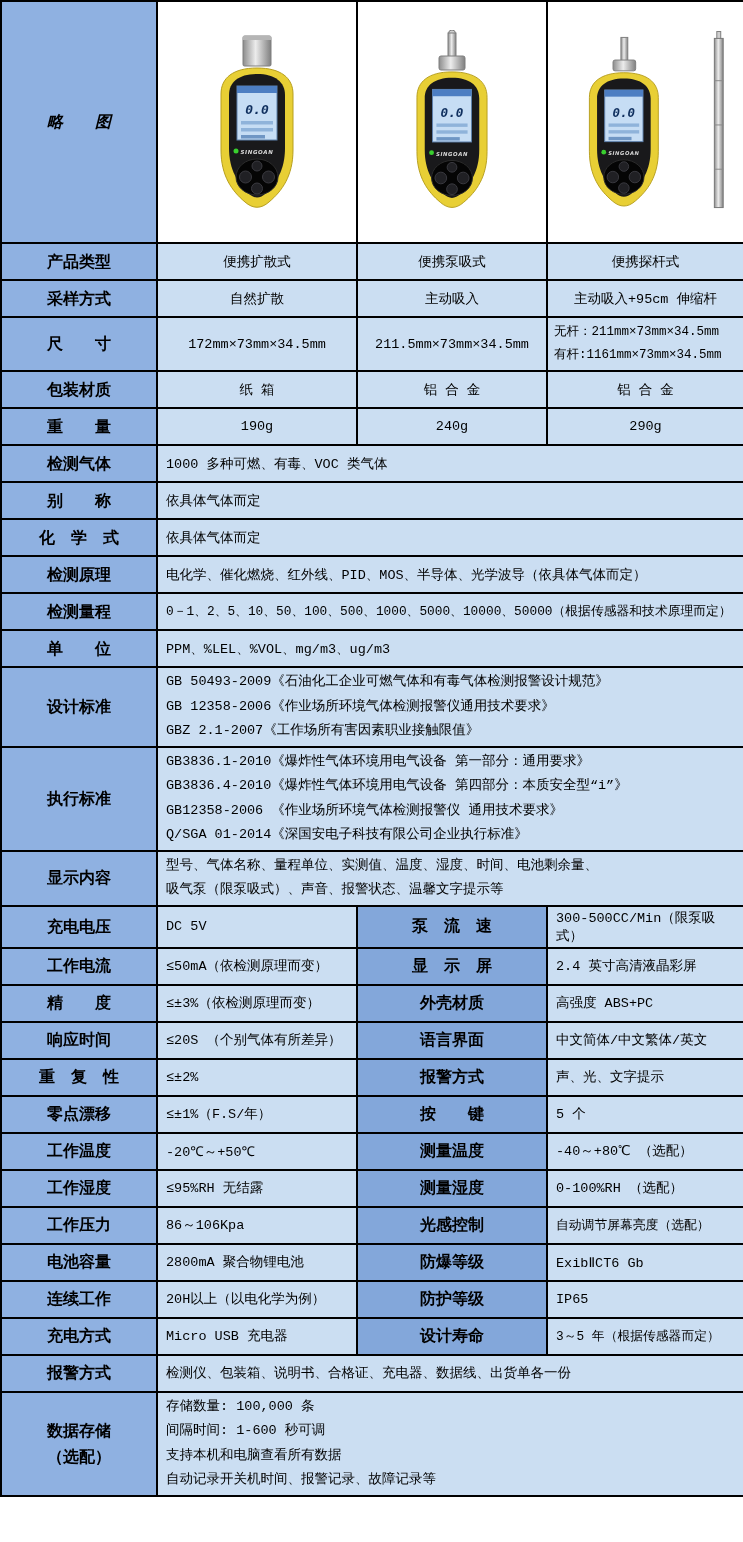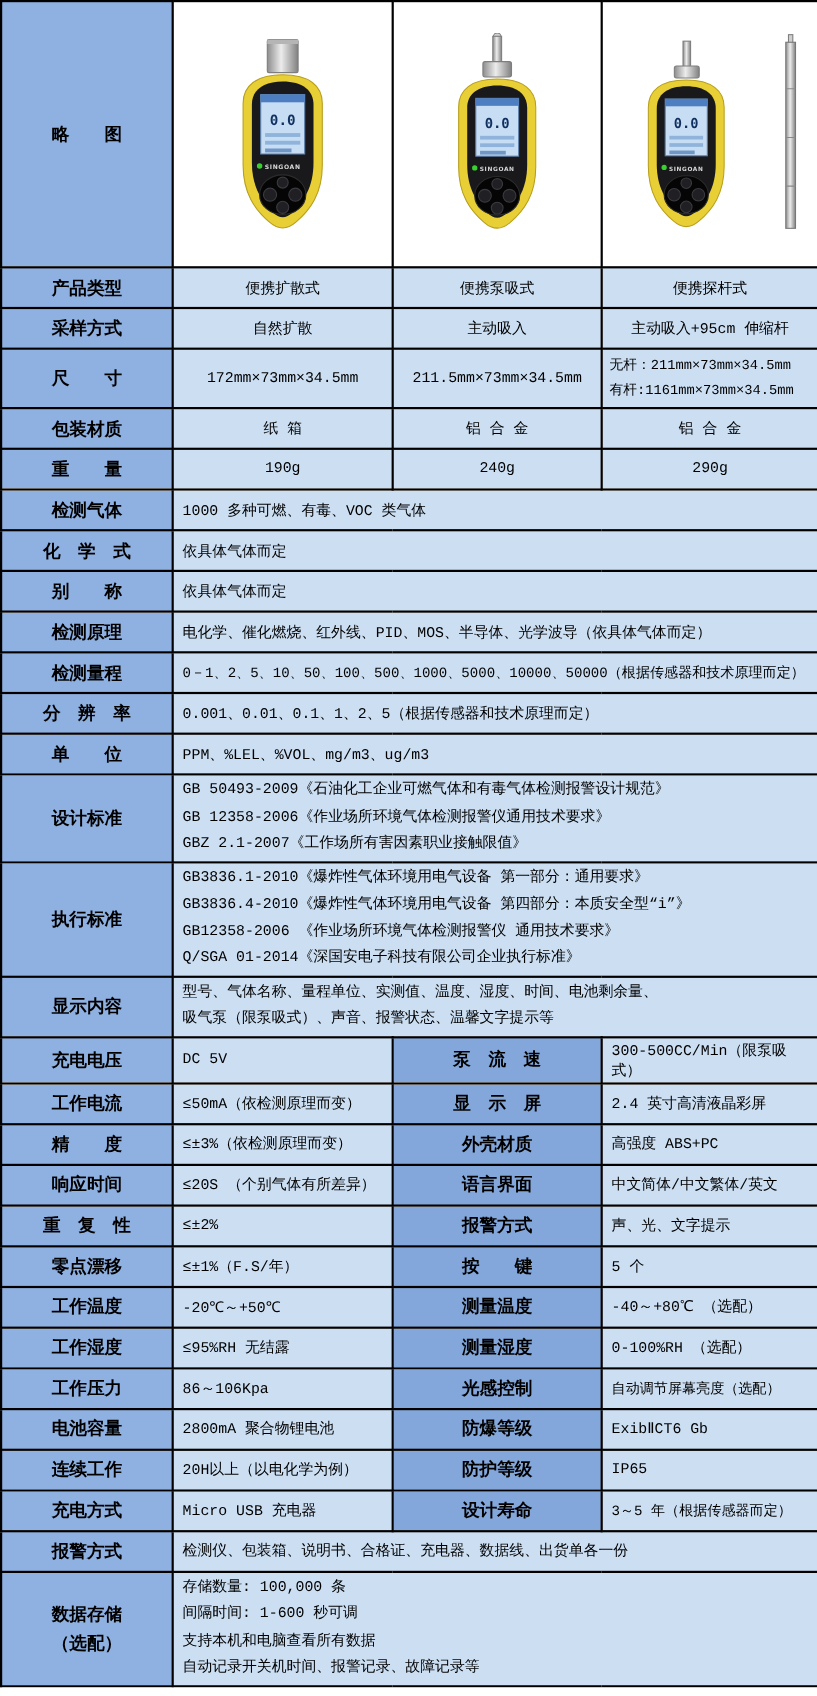--- a/index.html
+++ b/index.html
@@ -1,20 +1,20 @@
 <!DOCTYPE html>
 <html><head>
 <meta charset="utf-8">
 <style>
   html,body{margin:0;padding:0;background:#fff;}
   body{width:743px;font-family:"DejaVu Sans","Liberation Sans",sans-serif;color:#000;}
   table.spec{border-collapse:collapse;table-layout:fixed;width:743px;}
   table.spec td{border:2px solid #000;vertical-align:middle;white-space:pre-line;overflow:hidden;padding:2px 8px;}
   tr{height:37px;}
-  tr.r-sketch{height:200px;}
+  tr.r-sketch{height:200px;font-style:italic;}
   tr.r-size{height:54px;margin-left:15px;}
   tr.r-design{height:75px;}
   tr.r-exec{height:98px;}
   tr.r-disp{height:52px;}
   tr.r-store{height:103px;}
   td.lab{background:#8FB1E1;font-weight:bold;font-size:16px;text-align:center;padding:2px 2px;line-height:24px;}
   td.lab2{background:#83A7DA;font-weight:bold;font-size:16px;text-align:center;padding:2px 2px;}
   td.val{background:#CBDEF2;font-size:13.5px;font-family:Liberation Mono, monospace;text-align:left;padding-left:12px;}
   td.model{background:#CBDEF2;font-size:15px;font-family:"DejaVu Sans Mono","DejaVu Sans",sans-serif;text-align:center;letter-spacing:1px;}
   td.c{text-align:center;padding-left:4px;padding-right:4px;}
@@ -125,38 +125,34 @@
     <td class="val c">190g</td>
     <td class="val c">240g</td>
     <td class="val c">290g</td>
   </tr>
 
   <tr>
     <td class="lab">检测气体</td>
     <td class="val" colspan="3">1000 多种可燃、有毒、VOC 类气体</td>
   </tr>
   <tr>
+    <td class="lab">别　　称</td>
+    <td class="val" colspan="3">依具体气体而定</td>
+  </tr>
+  <tr>
     <td class="lab">化　学　式</td>
     <td class="val" colspan="3">依具体气体而定</td>
   </tr>
   <tr>
-    <td class="lab">别　　称</td>
-    <td class="val" colspan="3">依具体气体而定</td>
-  </tr>
-  <tr>
     <td class="lab">检测原理</td>
     <td class="val" colspan="3">电化学、催化燃烧、红外线、PID、MOS、半导体、光学波导（依具体气体而定）</td>
   </tr>
   <tr>
     <td class="lab">检测量程</td>
     <td class="val" colspan="3" style="font-size:12.8px">0－1、2、5、10、50、100、500、1000、5000、10000、50000（根据传感器和技术原理而定）</td>
-  </tr>
-  <tr>
-    <td class="lab">分　辨　率</td>
-    <td class="val" colspan="3">0.001、0.01、0.1、1、2、5（根据传感器和技术原理而定）</td>
   </tr>
   <tr>
     <td class="lab">单　　位</td>
     <td class="val" colspan="3">PPM、%LEL、%VOL、mg/m3、ug/m3</td>
   </tr>
   <tr class="r-design">
     <td class="lab">设计标准</td>
     <td class="val ml" colspan="3">GB 50493-2009《石油化工企业可燃气体和有毒气体检测报警设计规范》
 GB 12358-2006《作业场所环境气体检测报警仪通用技术要求》
 GBZ 2.1-2007《工作场所有害因素职业接触限值》</td>

